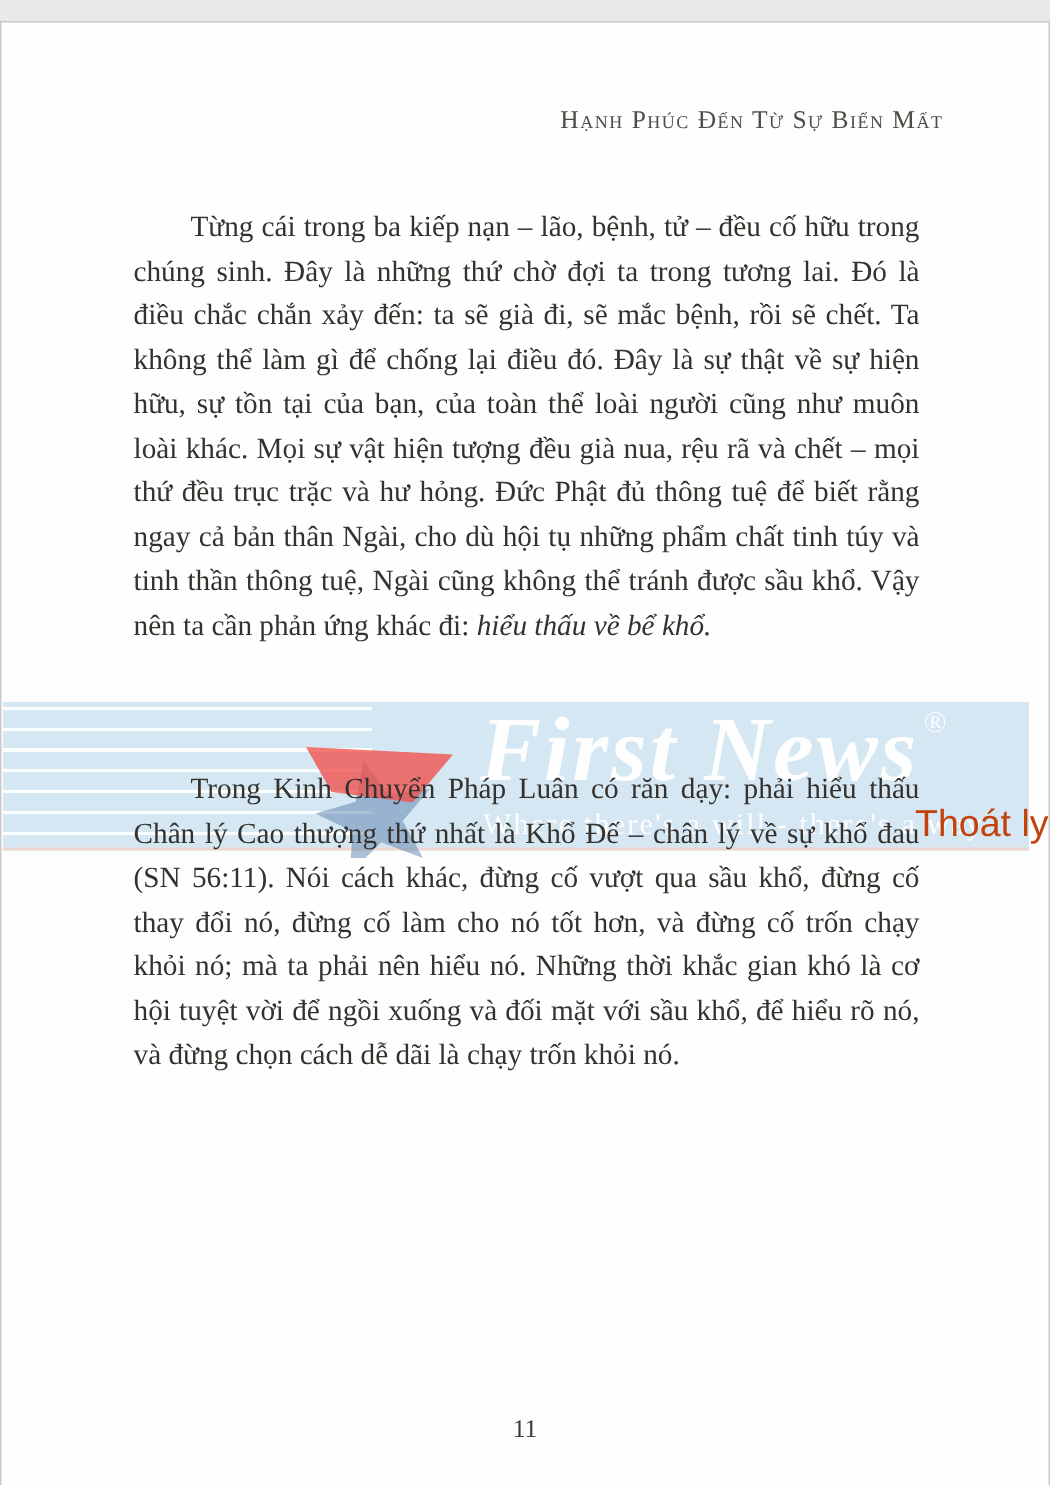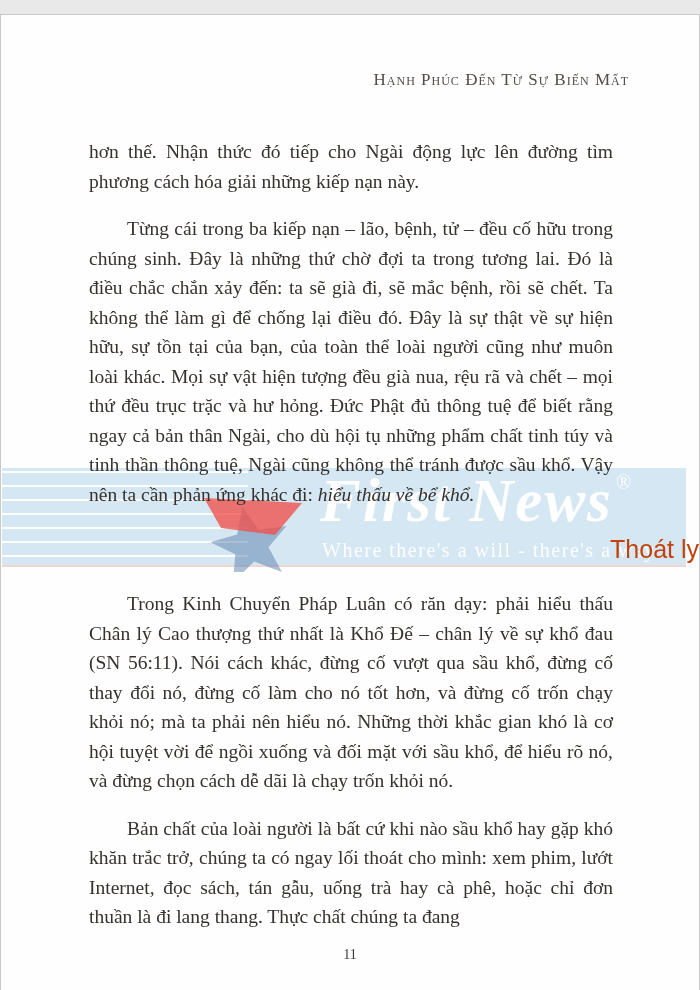--- a/index.html
+++ b/index.html
@@ -100,21 +100,21 @@
     font-size:25px;
     color:#c2410c;
     z-index:3;
   }
   
   .page-number{
     position:absolute;
     left:0;right:0;bottom:40px;
     text-align:center;
     font-family:"Liberation Serif", serif;
-    font-size:14px;
+    font-size:17px;
     color:#3a3a3a;
     z-index:2;
   }
   .bottom-edge{
     position:absolute;
     left:0;right:0;bottom:0;height:5px;
     background:linear-gradient(to bottom,#d8d8d8,#8f8f8f);
     z-index:4;
   }
 </style>
@@ -135,23 +135,21 @@
     </svg>
     <div class="wm-brand">
       <span>First News</span><span class="wm-reg">®</span>
     </div>
     <div class="wm-tagline">Where there's a will - there's a way</div>
   </div>
 
   <h2 class="section-heading">Thoát ly</h2>
 
   <div class="content">
-    <p>hơn thế. Nhận thức đó tiếp cho Ngài động lực lên đường tìm phương cách hóa giải những kiếp nạn này.</p>
     <p class="indent"><span>Từng cái trong ba kiếp nạn – lão, bệnh, tử – đều cố hữu trong chúng sinh. Đây là những thứ chờ đợi ta trong tương lai. Đó là điều chắc chắn xảy đến: ta sẽ già đi, sẽ mắc bệnh, rồi sẽ chết. Ta không thể làm gì để chống lại điều đó. Đây là sự thật về sự hiện hữu, sự tồn tại của bạn, của toàn thể loài người cũng như muôn loài khác. Mọi sự vật hiện tượng đều già nua, rệu rã và chết – mọi thứ đều trục trặc và hư hỏng. Đức Phật đủ thông tuệ để biết rằng ngay cả bản thân Ngài, cho dù hội tụ những phẩm chất tinh túy và tinh thần thông tuệ, Ngài cũng không thể tránh được sầu khổ. Vậy nên ta cần phản ứng khác đi:</span> <i>hiểu thấu về bể khổ.</i></p>
     <div class="spacer-after-p2"></div>
     <p class="indent">Trong Kinh Chuyển Pháp Luân có răn dạy: phải hiểu thấu Chân lý Cao thượng thứ nhất là Khổ Đế – chân lý về sự khổ đau (SN 56:11). Nói cách khác, đừng cố vượt qua sầu khổ, đừng cố thay đổi nó, đừng cố làm cho nó tốt hơn, và đừng cố trốn chạy khỏi nó; mà ta phải nên hiểu nó. Những thời khắc gian khó là cơ hội tuyệt vời để ngồi xuống và đối mặt với sầu khổ, để hiểu rõ nó, và đừng chọn cách dễ dãi là chạy trốn khỏi nó.</p>
-    <p class="indent">Bản chất của loài người là bất cứ khi nào sầu khổ hay gặp khó khăn trắc trở, chúng ta có ngay lối thoát cho mình: xem phim, lướt Internet, đọc sách, tán gẫu, uống trà hay cà phê, hoặc chỉ đơn thuần là đi lang thang. Thực chất chúng ta đang</p>
   </div>
 
   <div class="page-number">11</div>
 
   <div class="bottom-edge"></div>
 </div>
 
 </body></html>

